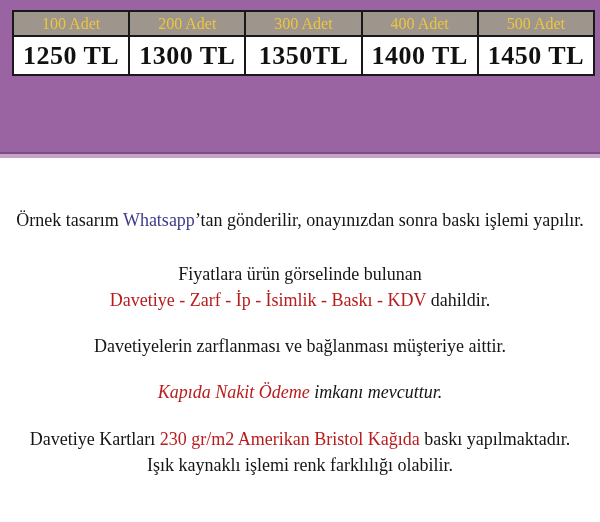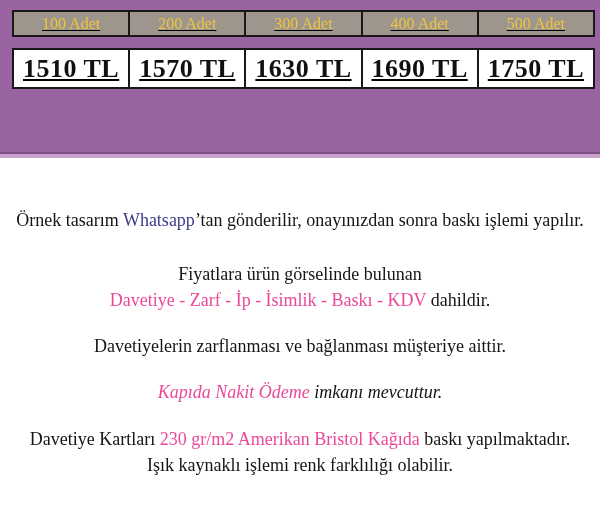--- a/index.html
+++ b/index.html
@@ -5,63 +5,63 @@
   html,body { margin:0; padding:0; }
   body {
     width:600px; height:522px; background:#ffffff; overflow:hidden;
     font-family:"Liberation Serif","DejaVu Serif",serif;
   }
   .panel {
     box-sizing:border-box; height:154px; background:#9a64a2;
     border-bottom:2px solid #7d4e84; padding:10px 5px 0 12px;
   }
   .panel-edge { height:4px; background:#c9a2cb; }
-  .price-table { border-collapse:collapse; width:100%; table-layout:fixed;text-decoration:underline; }
+  .price-table { border-collapse:collapse; width:100%; table-layout:fixed; }
   .price-table + .price-table { margin-top:11px; }
   .price-table td {
     border:2px solid #181818; text-align:center; padding:0;
     overflow:hidden; white-space:nowrap; vertical-align:middle;
   }
   .qty-cell { background:#9e958c; color:#eec63e; font-size:16px; height:23px; }
   .price-cell {
     background:#ffffff; color:#111111; font-weight:bold; font-size:26px;
     height:37px; letter-spacing:0.5px;
   }
   .notes { padding-top:49px; text-align:center; font-size:18px; color:#151515; }
   .note { margin:0; line-height:26px; white-space:nowrap; }
   .mb28 { margin-bottom:28px; }
   .mb20 { margin-bottom:20px; }
   .mb21 { margin-bottom:21px;font-style:italic; }
-  .red { color:#ec4899;text-align:right; }
+  .red { color:#b91c1c;text-align:right; }
   .brand { color:#3e3b8c; }
 </style>
 </head>
 <body>
 
 <div class="panel">
   <table class="price-table">
     <tbody>
         <tr>
       <td class="qty-cell">100 Adet</td>
       <td class="qty-cell">200 Adet</td>
       <td class="qty-cell">300 Adet</td>
       <td class="qty-cell">400 Adet</td>
       <td class="qty-cell">500 Adet</td>
     </tr>
+    <tr>
+      <td class="price-cell">1250 TL</td>
+      <td class="price-cell">1300 TL</td>
+      <td class="price-cell">1350TL</td>
+      <td class="price-cell">1400 TL</td>
+      <td class="price-cell">1450 TL</td>
+    </tr>
   </tbody>
     </table>
   <table class="price-table">
     <tbody>
-    <tr>
-      <td class="price-cell">1510 TL</td>
-      <td class="price-cell">1570 TL</td>
-      <td class="price-cell">1630 TL</td>
-      <td class="price-cell">1690 TL</td>
-      <td class="price-cell">1750 TL</td>
-    </tr>
   </tbody>
     </table>
 </div>
 <div class="panel-edge"></div>
 
 <div class="notes">
   <p class="note mb28"><span>Örnek tasarım </span><span class="brand">Whatsapp</span><span>’tan gönderilir, onayınızdan sonra baskı işlemi yapılır.</span></p>
 
   <p class="note">Fiyatlara ürün görselinde bulunan</p>
   <p class="note mb20"><span class="red">Davetiye - Zarf - İp - İsimlik - Baskı - KDV</span><span> dahildir.</span></p>

